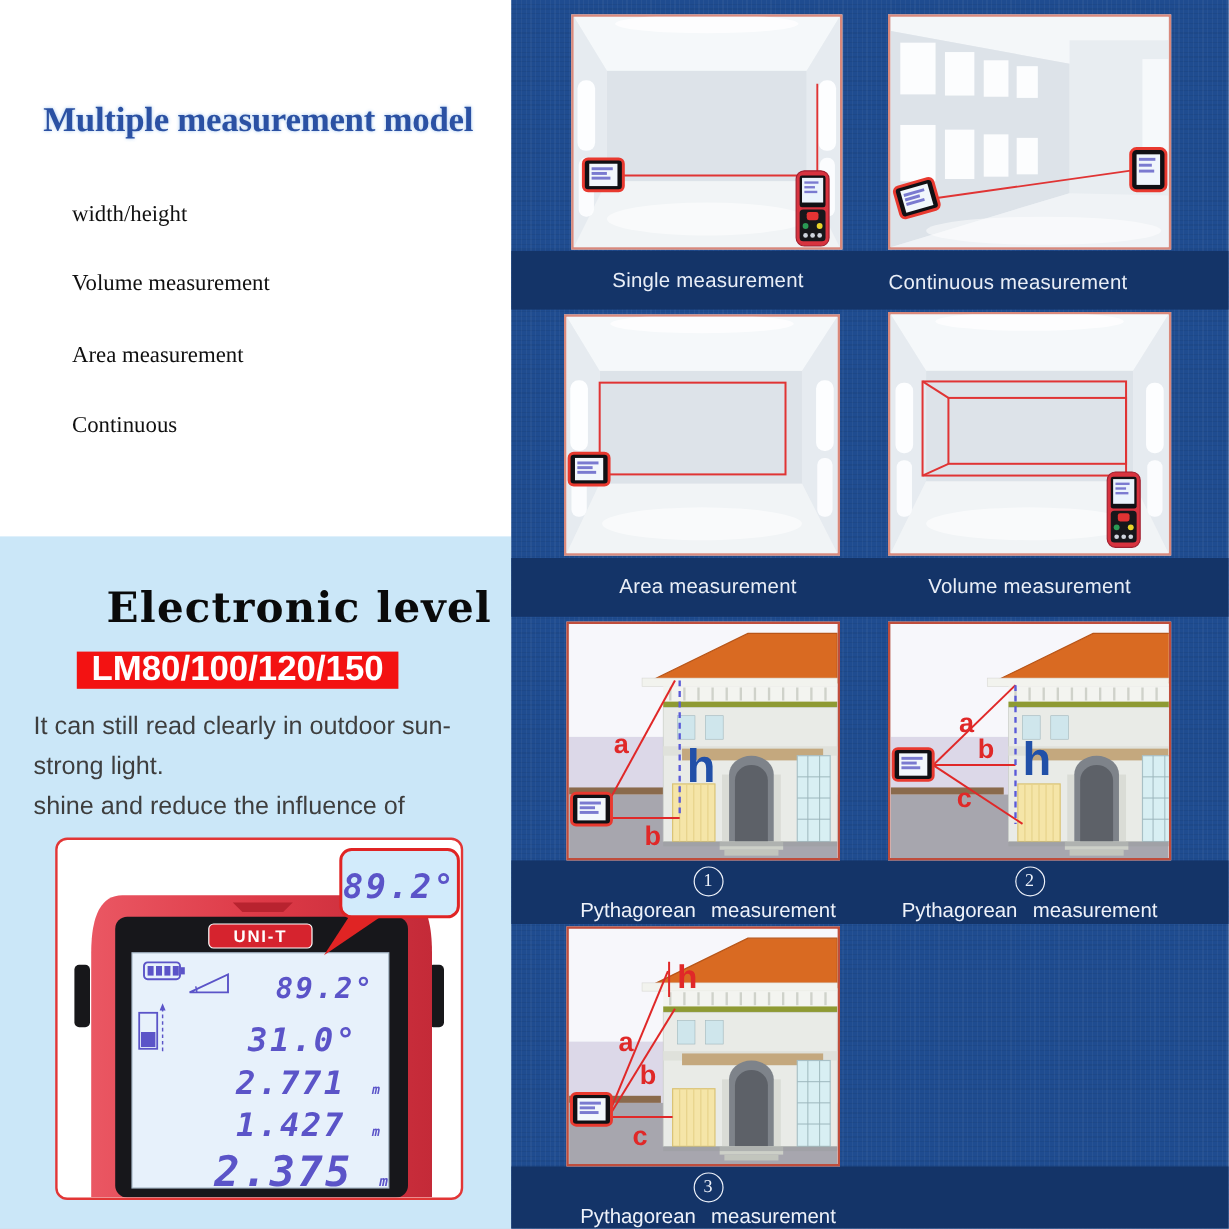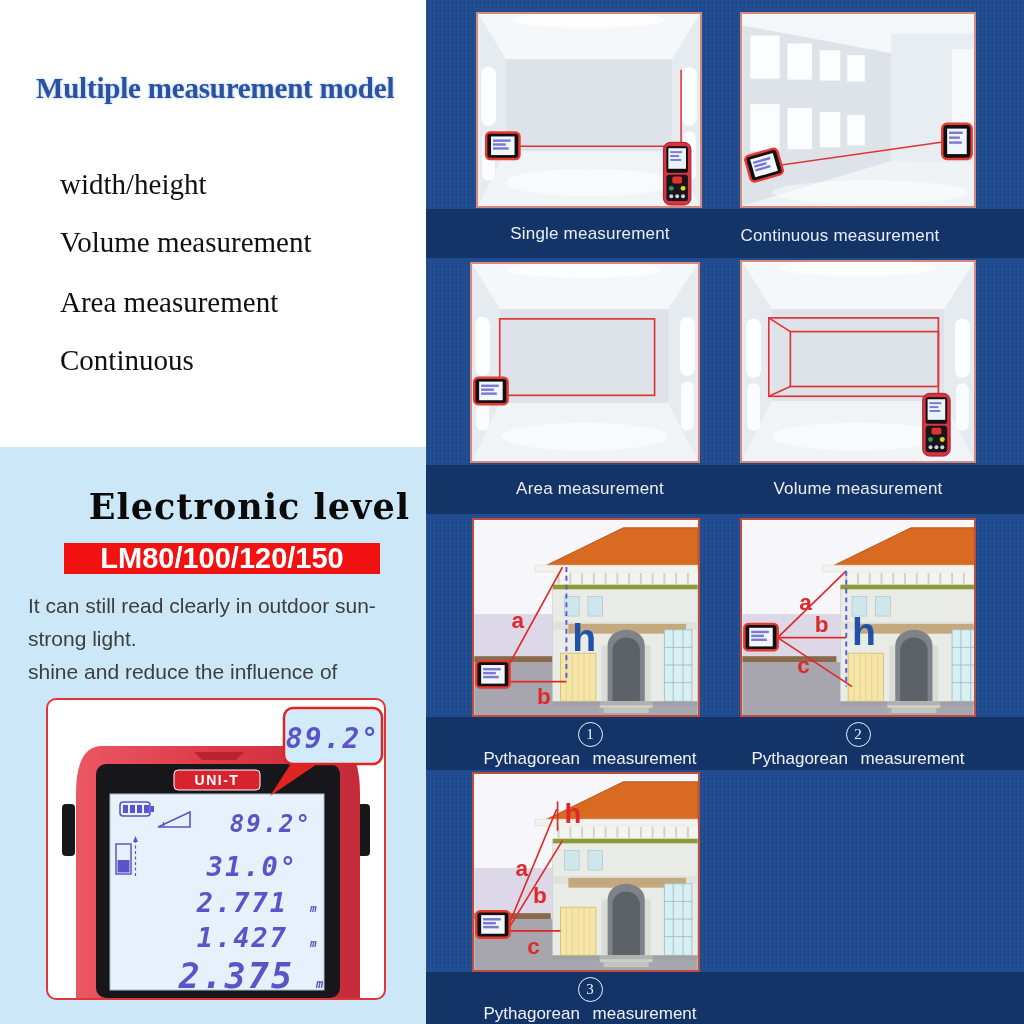--- a/index.html
+++ b/index.html
@@ -1,29 +1,29 @@
 <!DOCTYPE html>
 <html><head>
 <meta charset="utf-8">
 <style>
   html,body{margin:0;padding:0;}
   body{width:1024px;height:1024px;position:relative;overflow:hidden;background:#ffffff;
        font-family:"Liberation Sans",sans-serif;}
   .abs{position:absolute;}
 
   
-  .page-title{left:36px;top:72px;width:380px;font-family:"Liberation Serif",serif;
+  .page-title{left:36px;top:84px;width:380px;font-family:"Liberation Serif",serif;
     font-weight:bold;font-size:29px;color:#2b51a3;letter-spacing:-0.2px;
     text-shadow:0 0 3px rgba(150,190,235,.9);}
-  .feature{left:60px;font-family:"Liberation Serif",serif;font-size:29px;color:#101010;}
+  .feature{left:60px;font-family:"Liberation Serif",serif;font-size:19px;color:#101010;}
   .light-blue-block{left:0;top:447px;width:426px;height:577px;background:#cbe7f8;}
   .gothic-heading{left:0;top:486px;width:410px;text-align:right;
     font-family:"DejaVu Serif",serif;font-weight:bold;font-size:35px;color:#0a0a0a;
     letter-spacing:1px;}
-  .model-banner{left:64px;top:543px;width:316px;height:31px;background:#f31212;
+  .model-banner{left:64px;top:543px;width:268px;height:31px;background:#f31212;
     color:#ffffff;font-size:29px;font-weight:bold;line-height:31px;text-align:center;
     letter-spacing:0px;}
   .desc{left:28px;top:589px;width:370px;text-align:left;font-size:21px;
     line-height:33px;color:#3e3e3e;}
   .device-card{left:46px;top:698px;width:336px;height:298px;background:#ffffff;
     border:2px solid #e23636;border-radius:10px;overflow:hidden;}
 
   
   .right-col{left:426px;top:0;width:598px;height:1024px;background-color:#1f4c90;
     background-image:

